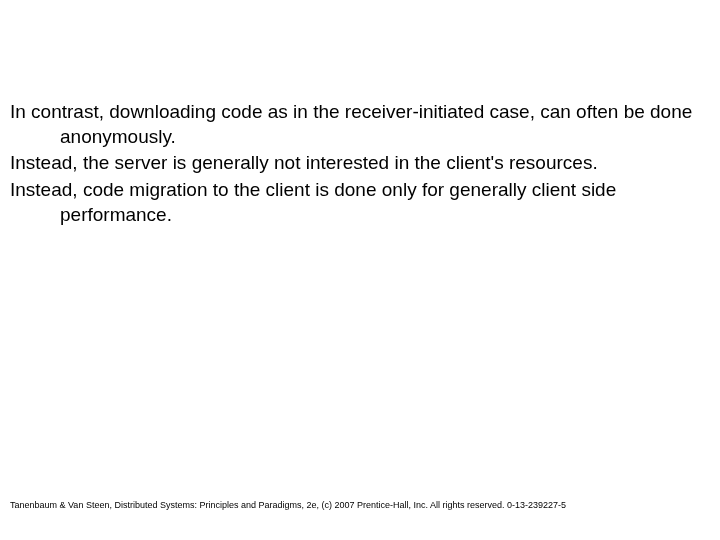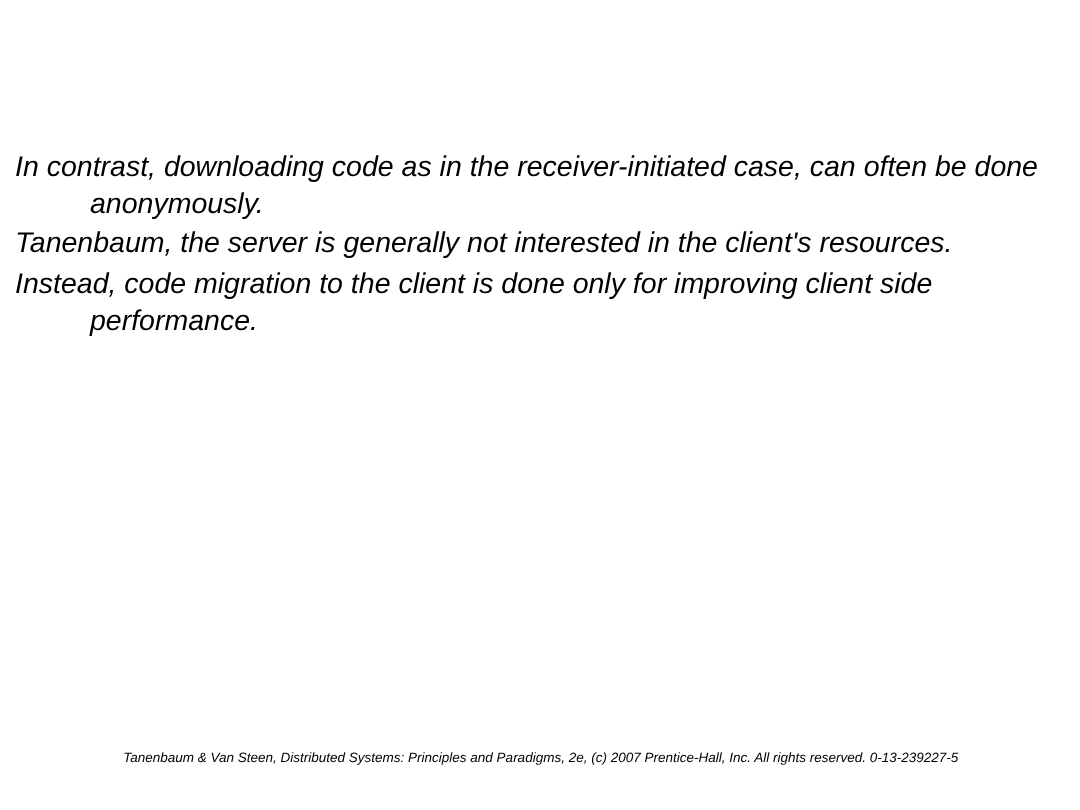--- a/index.html
+++ b/index.html
@@ -1,15 +1,15 @@
 <!DOCTYPE html>
 <html><head>
   <meta charset="utf-8">
   <style>
-    * { margin: 0; padding: 0; box-sizing: border-box; font-style: italic; }
+    * { margin: 0; padding: 0; box-sizing: border-box; }
     body {
       width: 720px;
       height: 540px;
       background: #fff;
       font-family: Arial, Helvetica, sans-serif;
       position: relative;
       overflow: hidden;
     }
     .content {
       position: absolute;
@@ -26,25 +26,24 @@
       text-indent: -50px;
     }
     .footer {
       position: absolute;
       bottom: 30px;
       left: 10px;
       right: 9px;
       font-size: 9px;
       color: #000;
       white-space: nowrap;
-      text-align: center;
     }
   </style>
 </head>
 <body>
 
 <div class="content">
   <div class="para">In contrast, downloading code as in the receiver-initiated case, can often be done anonymously.</div>
-  <div class="para"> Tanenbaum, the server is generally not interested in the client's resources.</div>
-  <div class="para">Instead, code migration to the client is done only for improving client side performance.</div>
+  <div class="para"> Instead, the server is generally not interested in the client's resources.</div>
+  <div class="para">Instead, code migration to the client is done only for generally client side performance.</div>
 </div>
 
 <div class="footer">Tanenbaum &amp; Van Steen, Distributed Systems: Principles and Paradigms, 2e, (c) 2007 Prentice-Hall, Inc. All rights reserved. 0-13-239227-5</div>
 
 </body></html>

